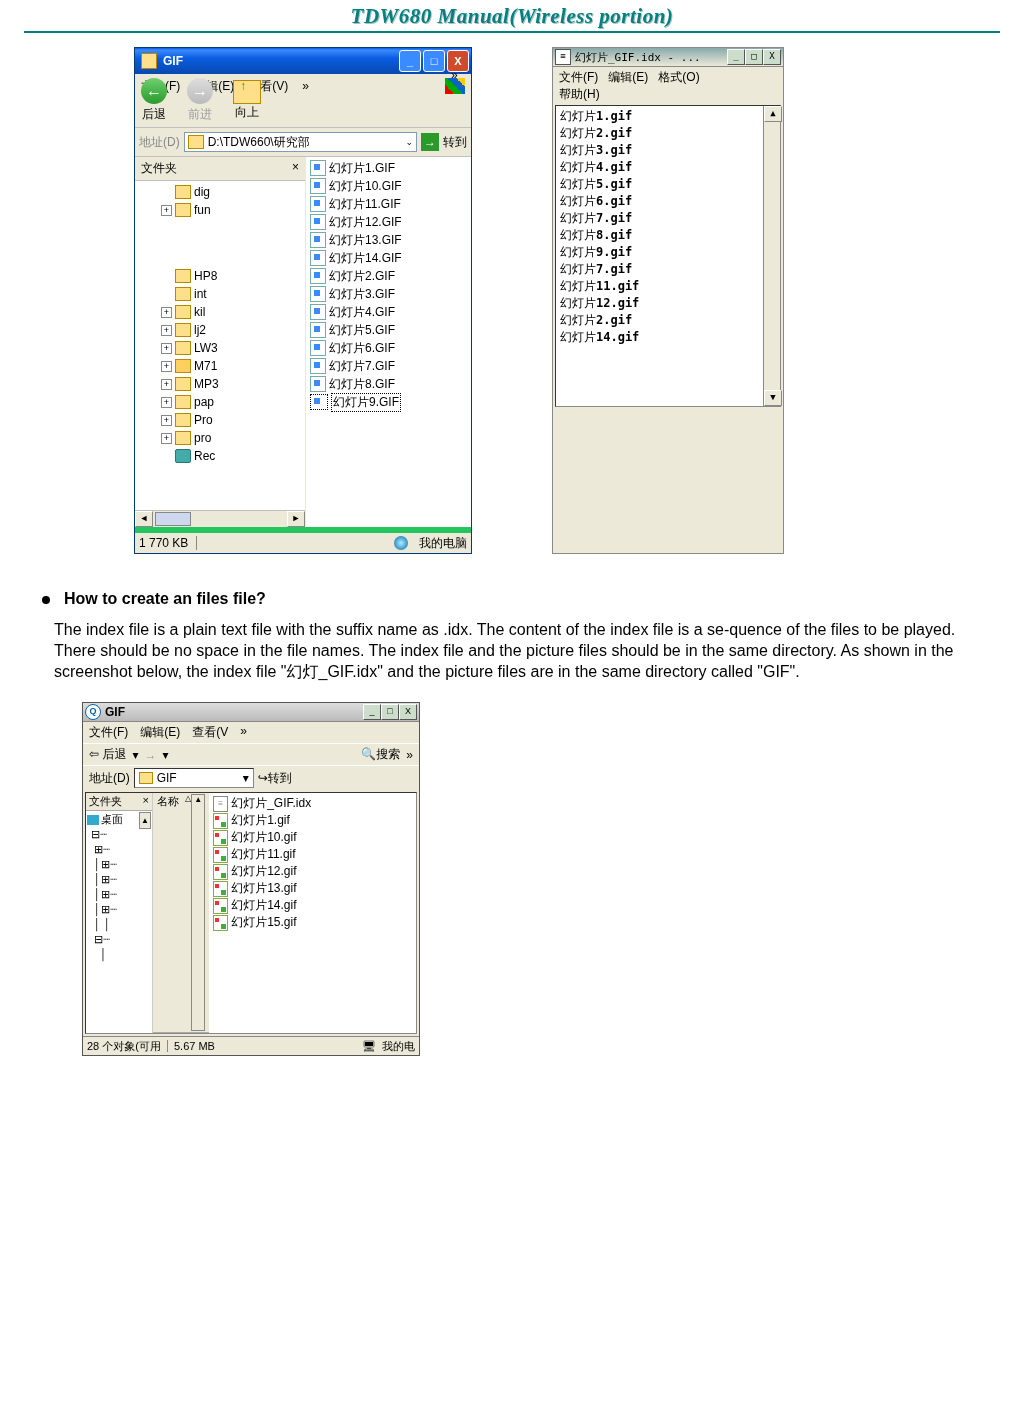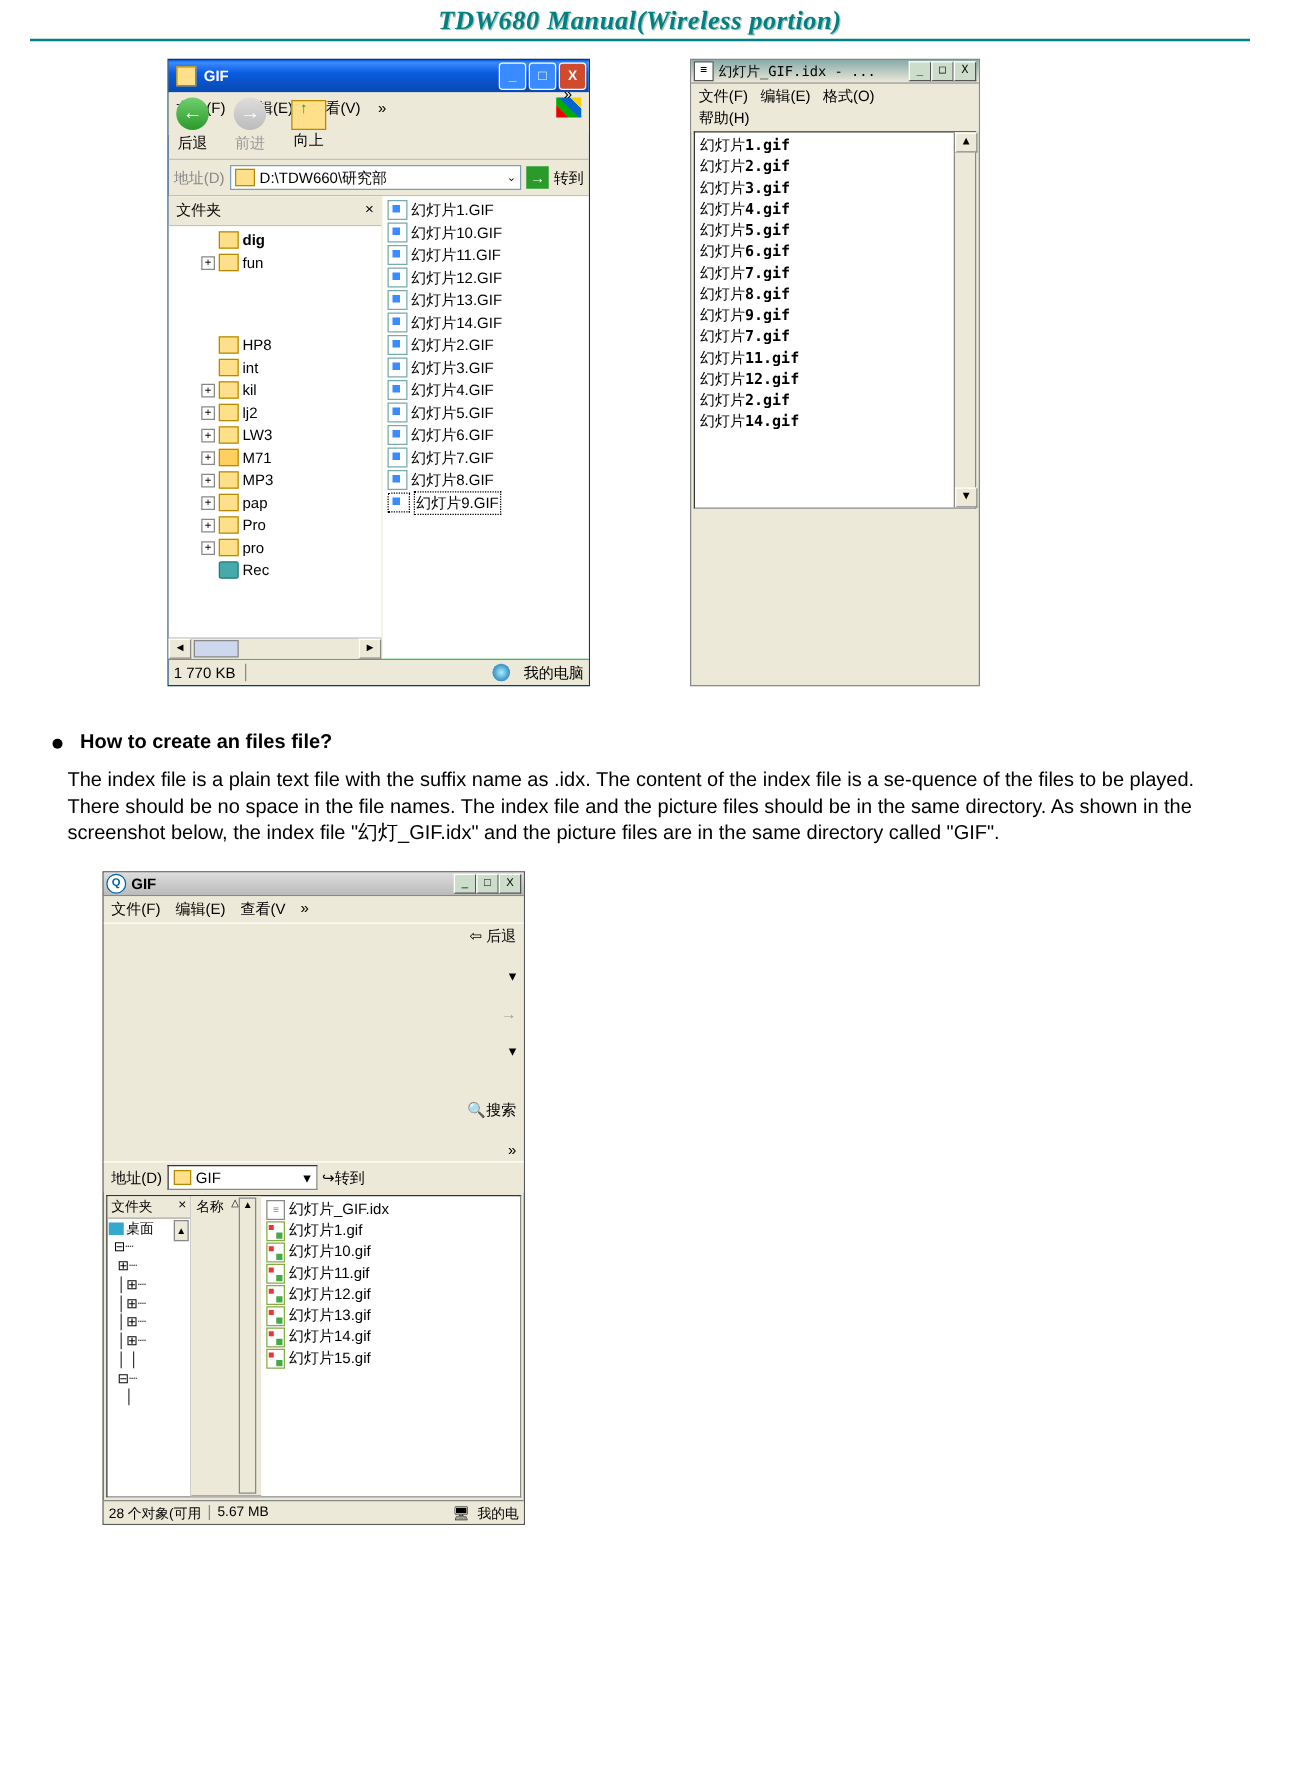--- a/index.html
+++ b/index.html
@@ -41,21 +41,21 @@
   .tree-row .fico.open { background:#ffd060; }
   .tree-row .fico.rec { background:#4aa; border-color:#277; border-radius:2px; }
   .tree-hscroll { height:16px; background:#ece9d8; border-top:1px solid #c0c0c0; display:flex; align-items:center; }
   .sbtn { width:16px; height:14px; background:#ece9d8; border:1px solid #fff; border-right-color:#888; border-bottom-color:#888; font-size:9px; text-align:center; line-height:12px; }
   .sthumb { height:12px; background:#cdd8ee; border:1px solid #888; }
   .file-pane { flex:1; padding:2px 4px; overflow:hidden; }
   .file-row { display:flex; align-items:center; height:18px; font-size:12px; }
   .file-row .gico { width:14px; height:14px; background:#fff; border:1px solid #7aa; position:relative; margin-right:3px; }
   .file-row .gico::after { content:""; position:absolute; left:3px; top:3px; width:6px; height:6px; background:#3a8bff; }
   .file-row.selected span { border:1px dotted #000; padding:0 1px; }
-  .statusbar { height:20px; background:#ece9d8; border-top:1px solid #22c55e; display:flex; align-items:center; font-size:12px; padding:0 4px; gap:8px; }
+  .statusbar { height:20px; background:#ece9d8; border-top:6px solid #22c55e; display:flex; align-items:center; font-size:12px; padding:0 4px; gap:8px; }
   .statusbar .sep { border-left:1px solid #888; height:14px; }
   .statusbar .globe { width:14px; height:14px; border-radius:50%; background:radial-gradient(#aef,#06a); margin-right:3px; }
   
   .np-win { width:230px; border:1px solid #888; background:#ece9d8; font-family: "SimSun", monospace; }
   .np-title { height:18px; background:linear-gradient(#8aa,#ece9d8); display:flex; align-items:center; font-size:11px; padding:0 2px; border-bottom:1px solid #888; }
   .np-title .np-ico { width:14px; height:14px; border:1px solid #555; background:#fff; margin-right:4px; font-size:9px; text-align:center; line-height:12px; }
   .np-btns { margin-left:auto; display:flex; }
   .np-btn { width:16px; height:14px; background:#cdc; border:1px solid #fff; border-right-color:#555; border-bottom-color:#555; font-size:9px; text-align:center; line-height:12px; }
   .np-menu { font-size:12px; padding:2px 6px; background:#ece9d8; font-family: "SimSun", sans-serif; }
   .np-body { background:#fff; border:1px inset #888; margin:0 2px 2px 2px; display:flex; height:300px; }
@@ -64,21 +64,21 @@
   .np-thumb { flex:1; }
   
   .section-head { display:flex; align-items:flex-start; gap:14px; margin:36px 0 12px 18px; font-weight:bold; font-size:16px; }
   .bullet { width:8px; height:8px; background:#000; border-radius:50%; margin-top:6px; flex:0 0 auto; }
   .bodytext { margin:0 20px 20px 30px; font-size:16px; line-height:1.3; }
   
   .xp2 { width:336px; border:1px solid #555; background:#ece9d8; font-family:"SimSun", Tahoma, sans-serif; font-size:12px; margin-left:58px; }
   .xp2-title { height:18px; background:linear-gradient(#ddd,#bbb); display:flex; align-items:center; padding:0 2px; border-bottom:1px solid #888; }
   .xp2-title .t-ico { width:14px; height:14px; border:1px solid #06a; border-radius:50%; background:#fff; color:#06a; font-size:9px; text-align:center; line-height:12px; margin-right:4px; font-weight:bold; }
   .xp2-menu { padding:2px 6px; display:flex; gap:12px; background:#ece9d8; }
-  .xp2-tool { padding:2px 6px; background:#ece9d8; border-top:1px solid #fff; display:flex; align-items:flex-end; gap:16px;flex-direction:column; }
+  .xp2-tool { padding:2px 6px; background:#ece9d8; border-top:1px solid #fff; display:flex; align-items:center; gap:6px; }
   .xp2-addr { padding:2px 6px; background:#ece9d8; border-top:1px solid #fff; display:flex; align-items:center; gap:4px; }
   .xp2-addr .inp { background:#fff; border:1px inset #888; height:18px; padding:0 4px; display:flex; align-items:center; gap:4px; flex:0 0 110px; }
   .xp2-body { display:flex; background:#fff; border:1px inset #888; margin:2px; height:240px; }
   .xp2-tree { width:66px; border-right:1px solid #ccc; overflow:hidden; }
   .xp2-tree-head { background:#ece9d8; padding:1px 3px; border-bottom:1px solid #aaa; font-size:11px; display:flex; justify-content:space-between;}
   .xp2-tree-body { font-size:11px; padding:1px; line-height:15px;}
   .deskico { width:12px; height:10px; background:#3ac; display:inline-block; vertical-align:middle; margin-right:2px;}
   .xp2-files { flex:1; display:flex; flex-direction:row; }
   .xp2-colhead { background:#ece9d8; border-bottom:1px solid #aaa; padding:1px 4px; font-size:11px; display:flex;}
   .xp2-list { flex:1; padding:2px 4px; }
@@ -144,21 +144,21 @@
         <div class="go-btn">→</div>
         <span class="go-txt">转到</span>
       </div>
       <div class="explorer-body">
         <div class="tree-pane">
           <div class="tree-head">
             <span>文件夹</span>
             <span>×</span>
           </div>
           <div class="tree-list" id="tree1">
-              <div class="tree-row" style="padding-left: 22px; font-weight: bold;">
+              <div class="tree-row" style="padding-left: 22px;">
                 <span class="spacer"></span>
                 <span class="fico"></span>
                 <span>dig</span>
               </div>
               <div class="tree-row" style="padding-left: 22px;">
                 <span class="plus">+</span>
                 <span class="fico"></span>
                 <span>fun</span>
               </div>
               <div class="tree-row" style="padding-left: 22px; margin-top: 48px;">

